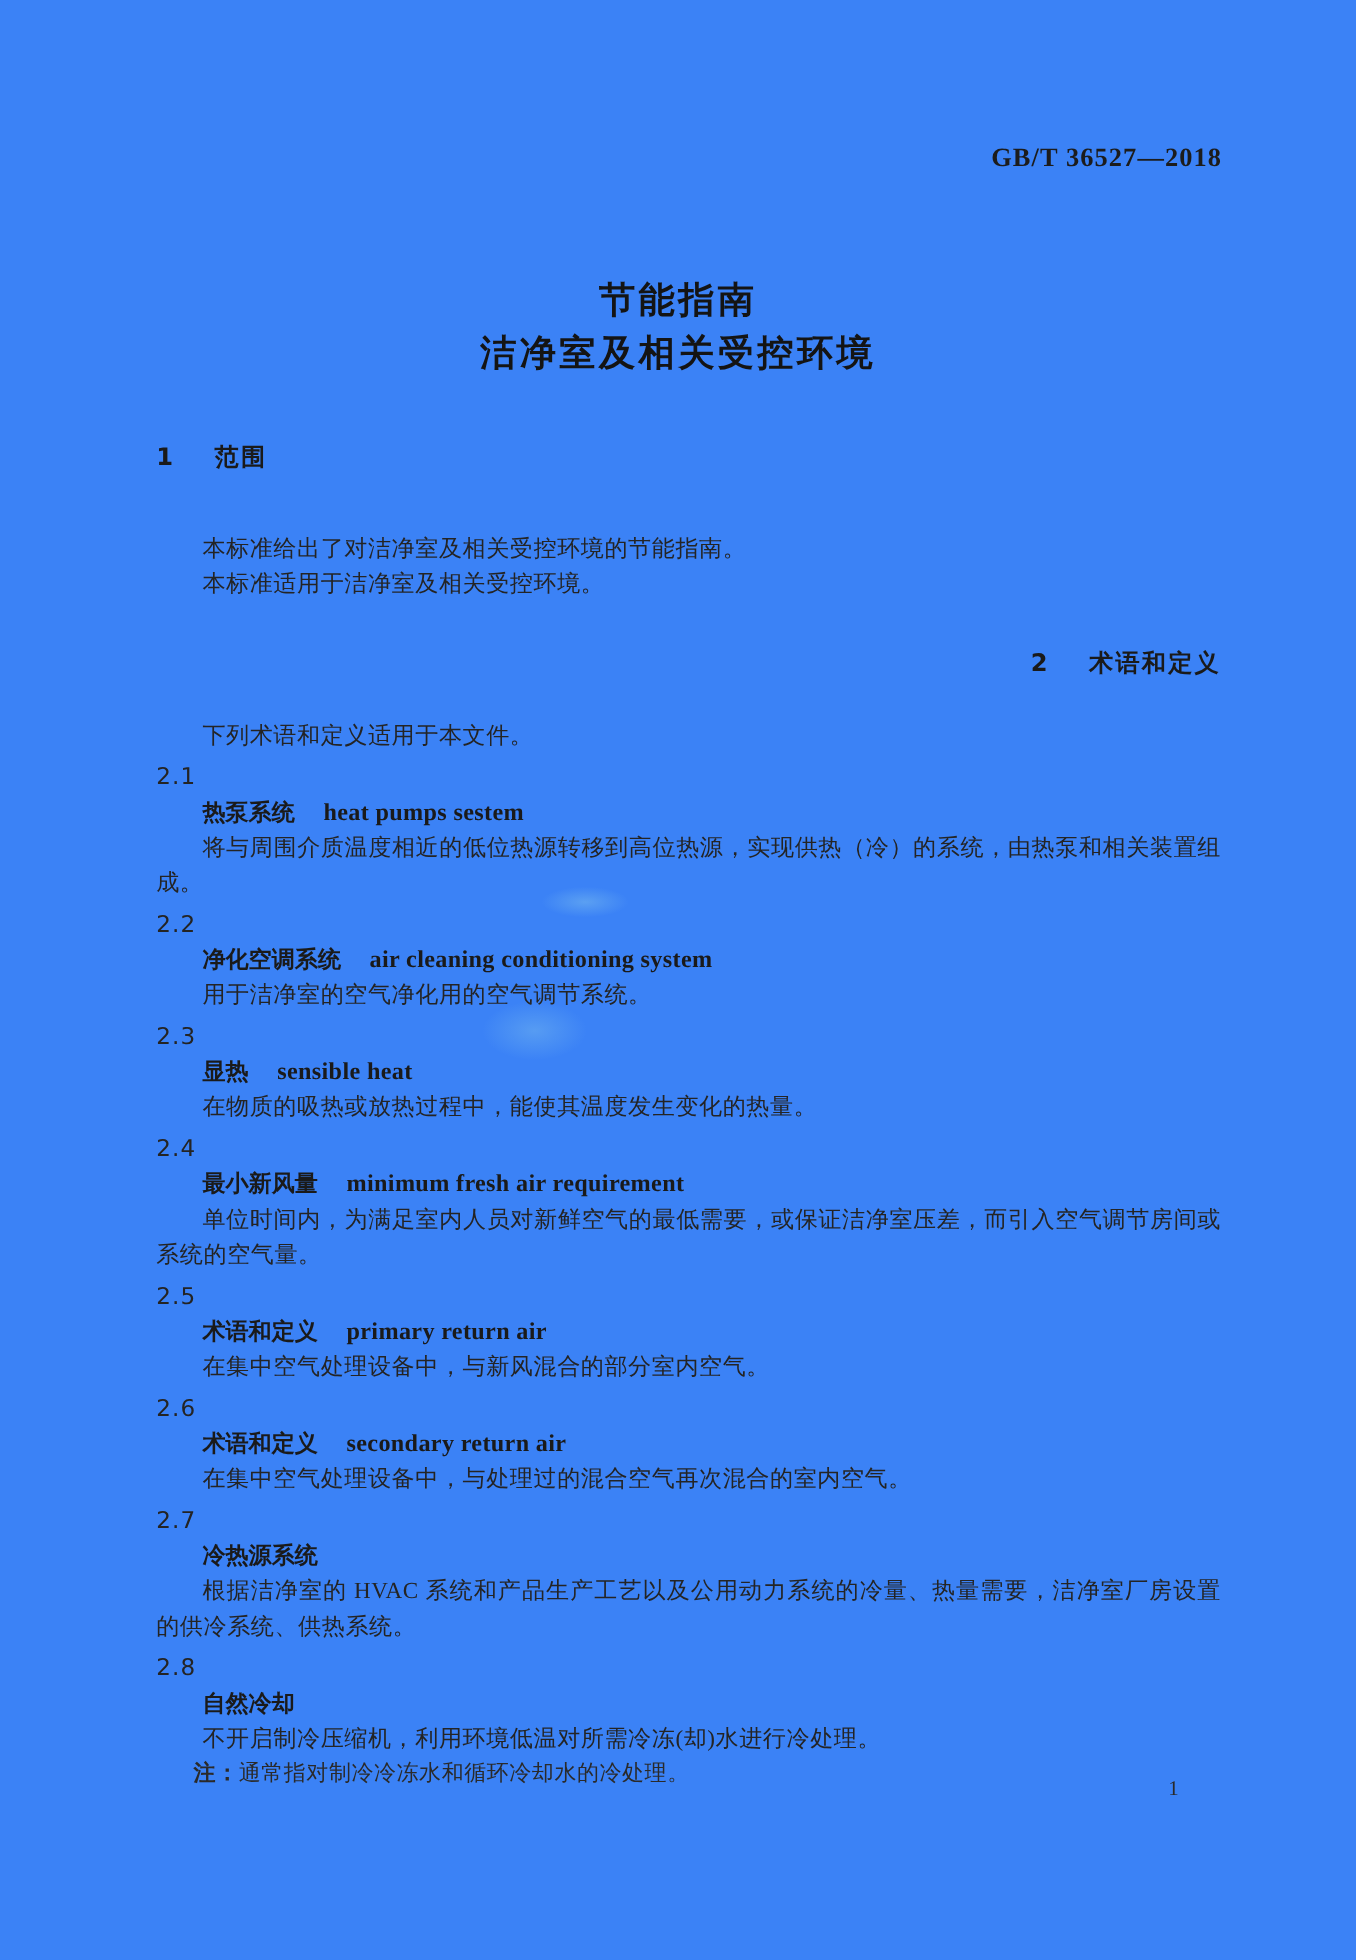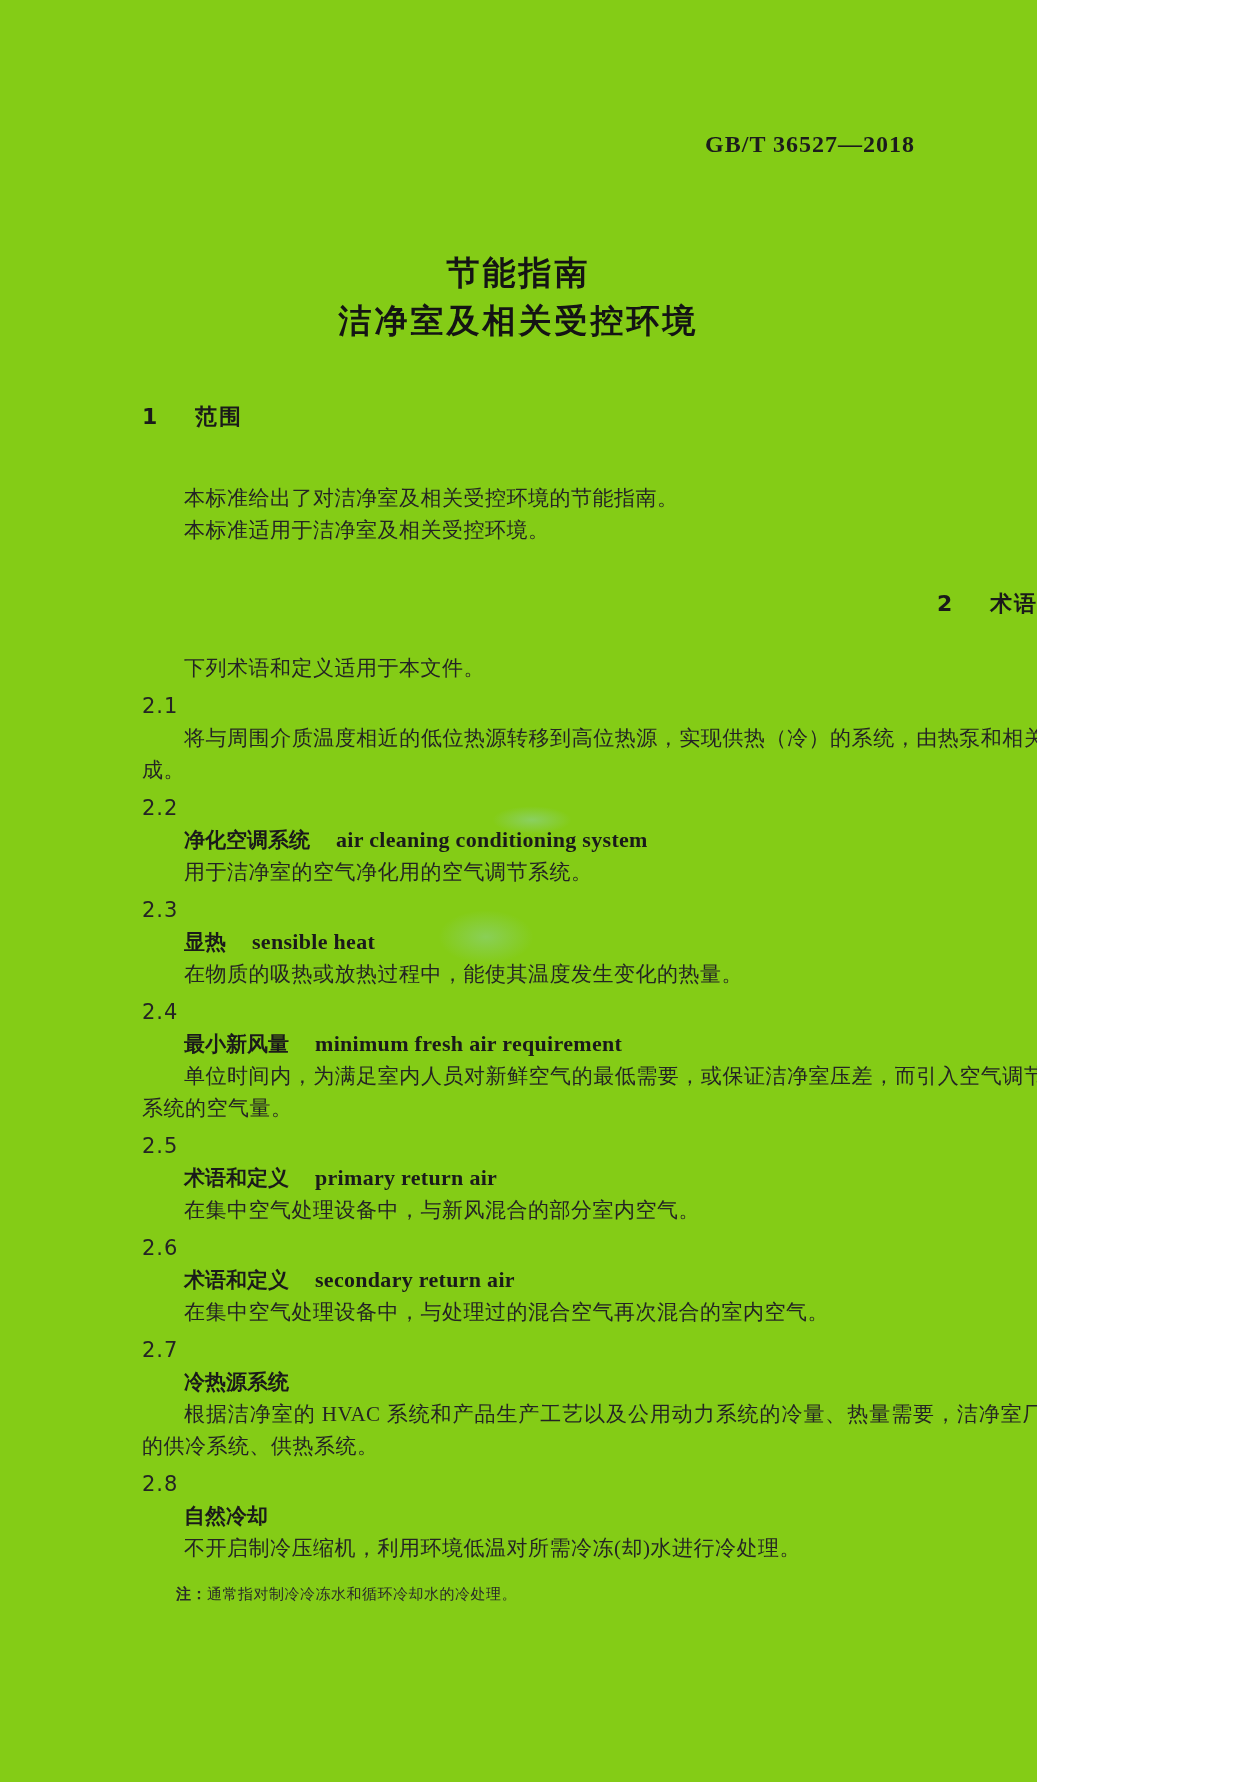--- a/index.html
+++ b/index.html
@@ -1,19 +1,19 @@
 <!DOCTYPE html>
 <html><head>
 <meta charset="utf-8">
 <style>
   html,body{margin:0;padding:0;background:#ffffff;}
   .page{
     position:relative;
-    width:1037px;height:1782px;
-    background:#84cc16;
+    width:1233px;height:1782px;
+    background:#3b82f6;
     overflow:hidden;
     font-family:"DejaVu Sans","Liberation Sans",sans-serif;
     color:#242424;
   }
   .doc-number{
     position:absolute;top:131px;right:122px;
     font-family:"Liberation Serif","DejaVu Serif",serif;
     font-weight:bold;font-size:24px;letter-spacing:1px;
     color:#1c1c1c;
   }
@@ -41,21 +41,21 @@
   .term-heading{font-weight:bold;font-size:21px;line-height:32px;text-indent:2em;color:#1a1a1a;}
   .term-heading .en{
     font-family:"Liberation Serif","DejaVu Serif",serif;
     margin-left:26px;font-size:22px;letter-spacing:0.3px;
   }
   .term-def{
     margin:0;text-indent:2em;line-height:32px;
     text-align:justify;letter-spacing:0.5px;
     font-family:"Liberation Serif","DejaVu Serif",serif;
   }
-  .term-note{margin:16px;margin-left:34px;font-size:15px;line-height:28px;letter-spacing:0.5px;color:#2a2a2a;}
+  .term-note{margin:4px;margin-left:34px;font-size:20px;line-height:28px;letter-spacing:0.5px;color:#2a2a2a;font-family:Liberation Mono, monospace;}
   .term-note .note-label{font-weight:bold;}
   .page-number{
     position:absolute;left:1062px;top:1616px;
     font-family:"Liberation Serif","DejaVu Serif",serif;
     font-size:19px;color:#2a2a2a;
   }
   .artifact{position:absolute;pointer-events:none;border-radius:50%;}
   .artifact.a1{left:492px;top:806px;width:80px;height:28px;
     background:radial-gradient(ellipse,rgba(150,215,235,0.35),rgba(150,215,235,0) 70%);}
   .artifact.a2{left:438px;top:910px;width:96px;height:54px;
@@ -86,20 +86,21 @@
     <div class="sec-heading second">
       <span class="sec-num">2</span>
       <span class="sec-label">术语和定义</span>
     </div>
 
     <p class="body-par">下列术语和定义适用于本文件。</p>
 
     <div id="terms">
         <div class="term">
           <div class="term-id">2.1</div>
+          <div class="term-heading"><span class="zh">热泵系统</span><span class="en">heat pumps sestem</span></div>
           <p class="term-def">将与周围介质温度相近的低位热源转移到高位热源，实现供热（冷）的系统，由热泵和相关装置组成。</p>
         </div>
         <div class="term">
           <div class="term-id">2.2</div>
           <div class="term-heading"><span class="zh">净化空调系统</span><span class="en">air cleaning conditioning system</span></div>
           <p class="term-def">用于洁净室的空气净化用的空气调节系统。</p>
         </div>
         <div class="term">
           <div class="term-id">2.3</div>
           <div class="term-heading"><span class="zh">显热</span><span class="en">sensible heat</span></div>

